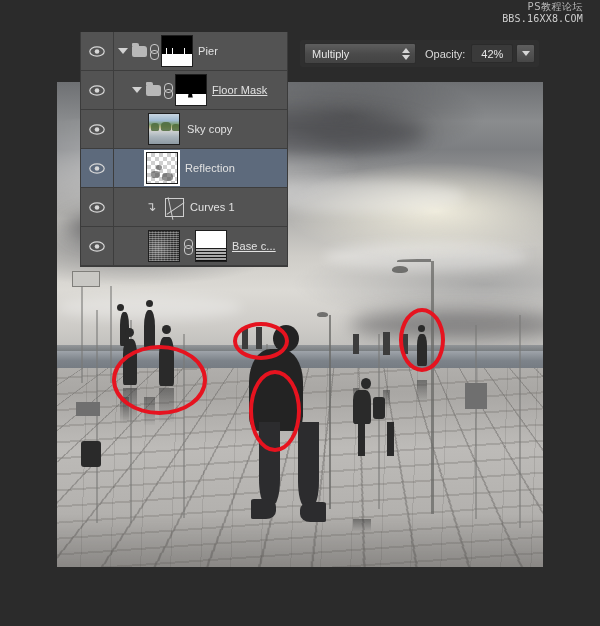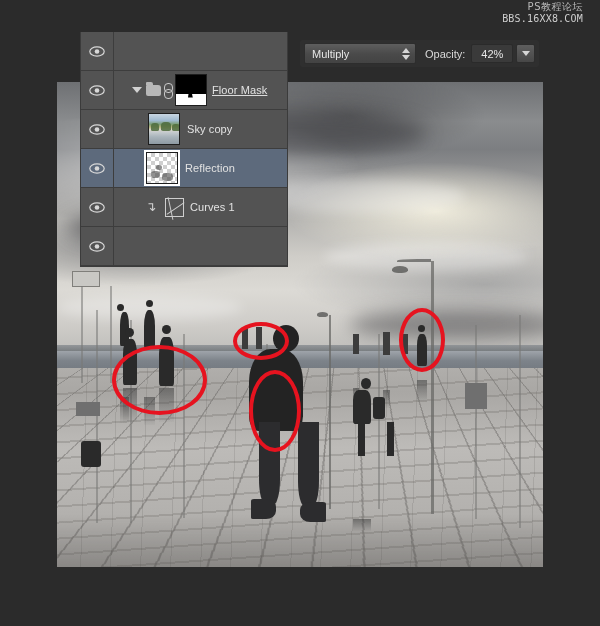--- a/index.html
+++ b/index.html
@@ -582,20 +582,27 @@
 
 <div id="layers-panel">
 
   <div class="layer-row">
     <div class="eye-cell">
       <svg class="eye-icon" width="16" height="11" viewBox="0 0 16 11">
         <ellipse cx="8" cy="5.5" rx="7.2" ry="4.6" fill="none" stroke="#d8d8d8" stroke-width="1.2"></ellipse>
         <circle cx="8" cy="5.5" r="2.3" fill="#d8d8d8"></circle>
       </svg>
     </div>
+    <div class="row-body indent-1">
+      <span class="tri"></span>
+      <span class="folder-ico"></span>
+      <span class="link-ico"></span>
+      <span class="thumb mask-pier"></span>
+      <span class="layer-label">Pier</span>
+    </div>
   </div>
 
   <div class="layer-row">
     <div class="eye-cell">
       <svg class="eye-icon" width="16" height="11" viewBox="0 0 16 11">
         <ellipse cx="8" cy="5.5" rx="7.2" ry="4.6" fill="none" stroke="#d8d8d8" stroke-width="1.2"></ellipse>
         <circle cx="8" cy="5.5" r="2.3" fill="#d8d8d8"></circle>
       </svg>
     </div>
     <div class="row-body indent-2">
@@ -655,19 +662,25 @@
     </div>
   </div>
 
   <div class="layer-row">
     <div class="eye-cell">
       <svg class="eye-icon" width="16" height="11" viewBox="0 0 16 11">
         <ellipse cx="8" cy="5.5" rx="7.2" ry="4.6" fill="none" stroke="#d8d8d8" stroke-width="1.2"></ellipse>
         <circle cx="8" cy="5.5" r="2.3" fill="#d8d8d8"></circle>
       </svg>
     </div>
+    <div class="row-body indent-3">
+      <span class="thumb thumb-noise" style="margin-left:4px; margin-right:4px;"></span>
+      <span class="link-ico"></span>
+      <span class="thumb thumb-basemask"></span>
+      <span class="layer-label underlined">Base c...</span>
+    </div>
   </div>
 </div>
 
 <div id="watermark">
   <span class="wm-cn">PS教程论坛</span>
   <span class="wm-en">BBS.16XX8.COM</span>
 </div>
 
 </body></html>

